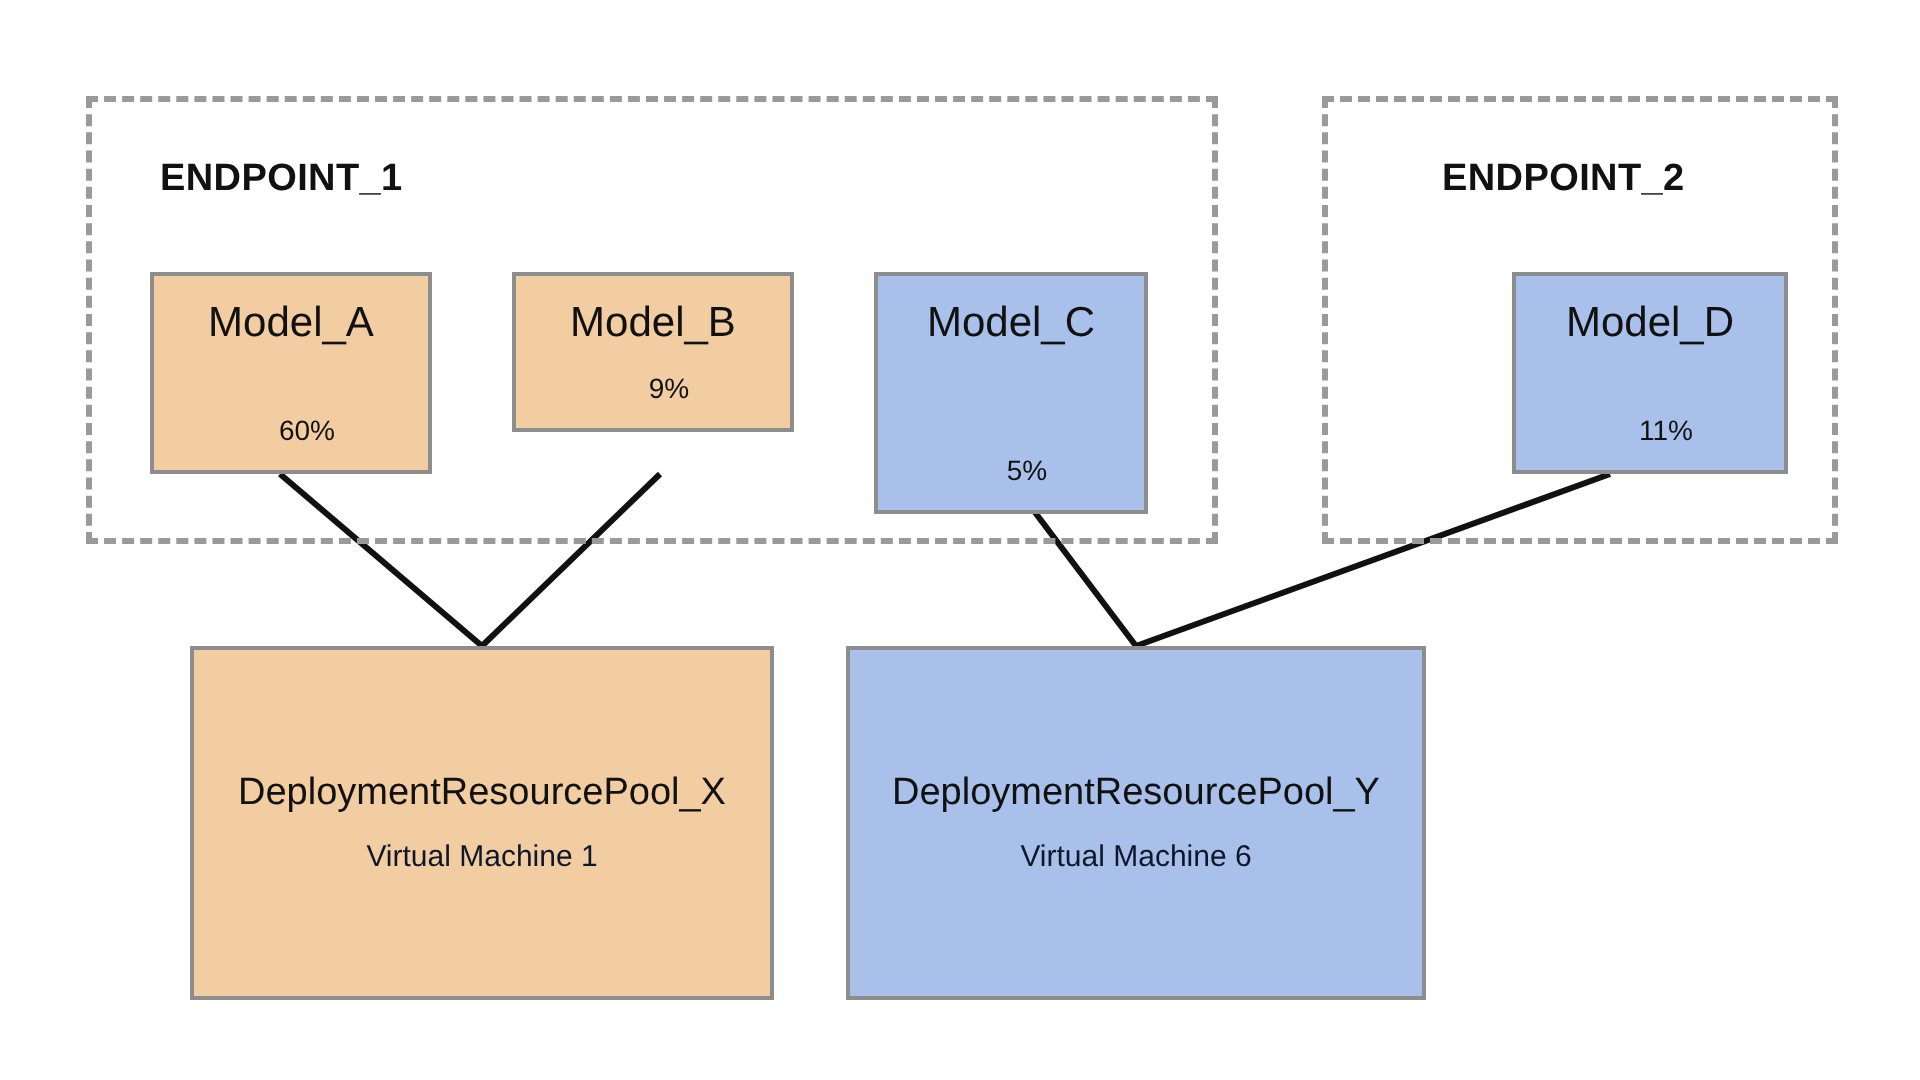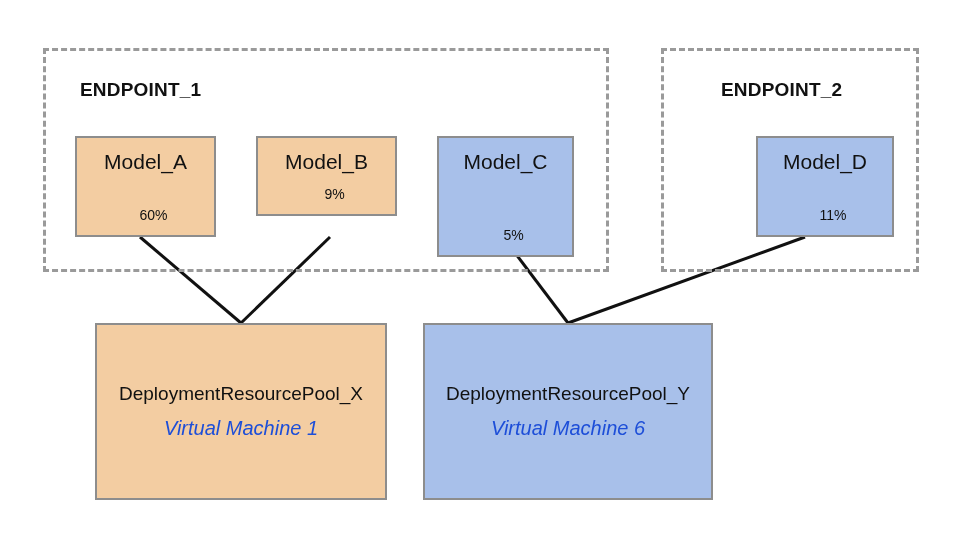--- a/index.html
+++ b/index.html
@@ -64,25 +64,24 @@
     flex-direction: column;
     align-items: center;
     justify-content: center;
   }
   .pool-box .pool-title {
     font-size: 19px;
     color: #111111;
     white-space: nowrap;
   }
   .pool-box .pool-sub {
-    font-size: 20px;
-    color: #1d4ed8;
+    font-size: 15px;
+    color: #0f172a;
     margin-top: 12px;
     white-space: nowrap;
-    font-style: italic;
   }
   
   #connectors {
     position: absolute;
     left: 0; top: 0;
     width: 960px; height: 540px;
     pointer-events: none;
   }
   #connectors line { stroke: #111111; stroke-width: 3; }
 </style>

